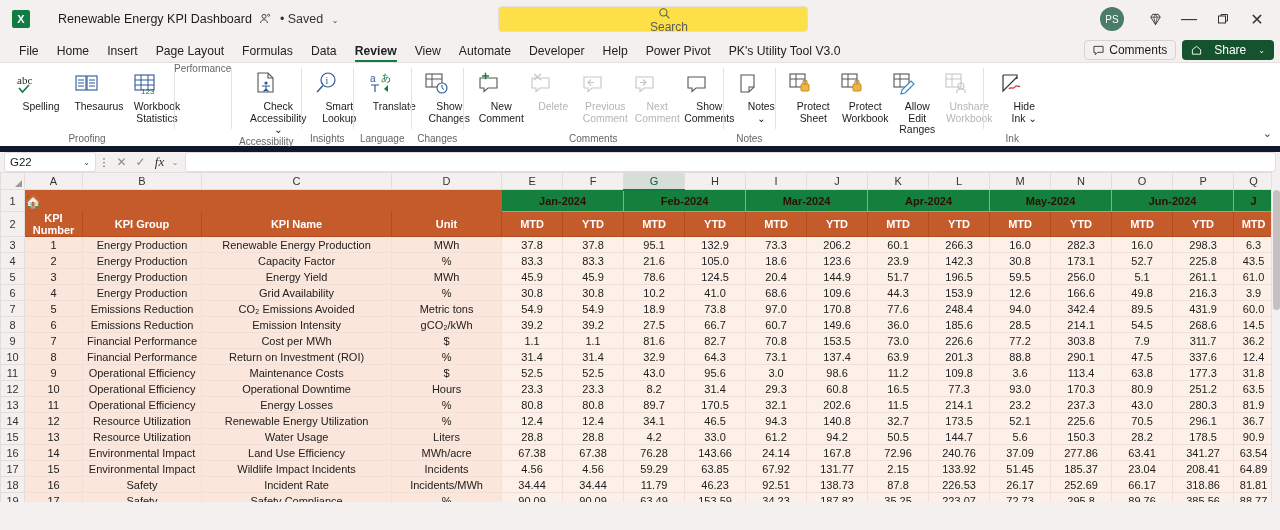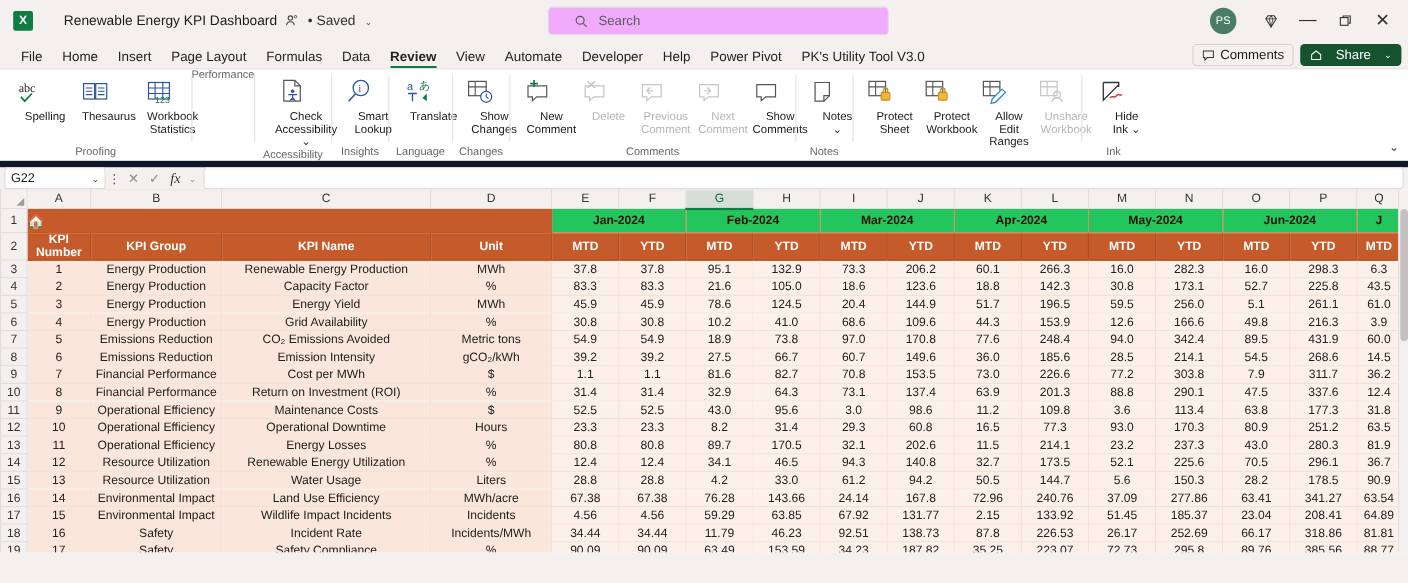--- a/index.html
+++ b/index.html
@@ -22,23 +22,23 @@
     display: flex; align-items: center; justify-content: center;
     font-family: "Liberation Sans", sans-serif;
   }
   .doc-title { margin-left: 28px; font-size: 12.5px; color: #1b1b1b; }
   .title-icon { margin-left: 7px; font-size: 11px; color: #444; }
   .saved-state { margin-left: 9px; font-size: 12.5px; color: #333; }
   .chev { font-size: 8px; margin-left: 5px; color: #444; }
 
   .searchbox {
     position: absolute; left: 498px; top: 6px;
-    width: 310px; height: 26px; background: #f0abfc;
+    width: 310px; height: 26px; background: #fde047;
     border: 1px solid #e2dcdc; border-radius: 4px;
-    display: flex; align-items: center; padding-left: 23px;
+    display: flex; align-items: center; padding-left: 23px; flex-direction: column;
   }
   .searchbox .placeholder { font-size: 12px; color: #5b5b5b; margin-left: 9px; }
 
   .tb-right { position: absolute; right: 0; top: 0; height: 38px; display: flex; align-items: center; }
   .avatar {
     width: 24px; height: 24px; border-radius: 50%; background: #4a7c68;
     color: #fff; font-size: 10px; display:flex; align-items:center; justify-content:center;
     margin-right: 14px;
   }
   .tb-icon { width: 34px; height: 38px; display:flex; align-items:center; justify-content:center; color:#333; }
@@ -127,21 +127,21 @@
     font-size: 11px; color: #333; text-align: center;
   }
   td.cell {
     border: 1px solid #f2dfd6; height: 16px; font-size: 11px; color: #212121;
     padding: 0 4px; overflow: hidden; white-space: nowrap;
   }
   td.band { background: #fdf0e9; }
   td.band2 { background: #fbe6db; }
   .r-title { background: #c55a2a; border: 1px solid #c55a2a; }
   .r-month {
-    background: #22c55e; border: 1px solid #e08a5e; color: #2b1105;
+    background: #15803d; border: 1px solid #e08a5e; color: #2b1105;
     text-align: center; font-weight: bold; font-size: 11px;
   }
   .r-hdr {
     background: #c55a2a; border: 1px solid #b04d20; color: #fff;
     text-align: center; font-weight: bold; font-size: 11px;
   }
   .ctr { text-align: center; }
   .home-icon { font-size: 13px; line-height: 1; }
   .vscroll {
     position: absolute; right: 0; top: 0; width: 9px; height: 100%;
@@ -606,21 +606,21 @@
           <td class="cell band2 ctr">2</td>
           <td class="cell band2 ctr">Energy Production</td>
           <td class="cell band2 ctr">Capacity Factor</td>
           <td class="cell band2 ctr">%</td>
           <td class="cell band ctr">83.3</td>
           <td class="cell band ctr">83.3</td>
           <td class="cell band ctr">21.6</td>
           <td class="cell band ctr">105.0</td>
           <td class="cell band ctr">18.6</td>
           <td class="cell band ctr">123.6</td>
-          <td class="cell band ctr">18.8</td>
+          <td class="cell band ctr">23.9</td>
           <td class="cell band ctr">142.3</td>
           <td class="cell band ctr">30.8</td>
           <td class="cell band ctr">173.1</td>
           <td class="cell band ctr">52.7</td>
           <td class="cell band ctr">225.8</td>
           <td class="cell band ctr">43.5</td>
         </tr>
         <tr>
           <td class="rowhead">5</td>
           <td class="cell band2 ctr">3</td>

